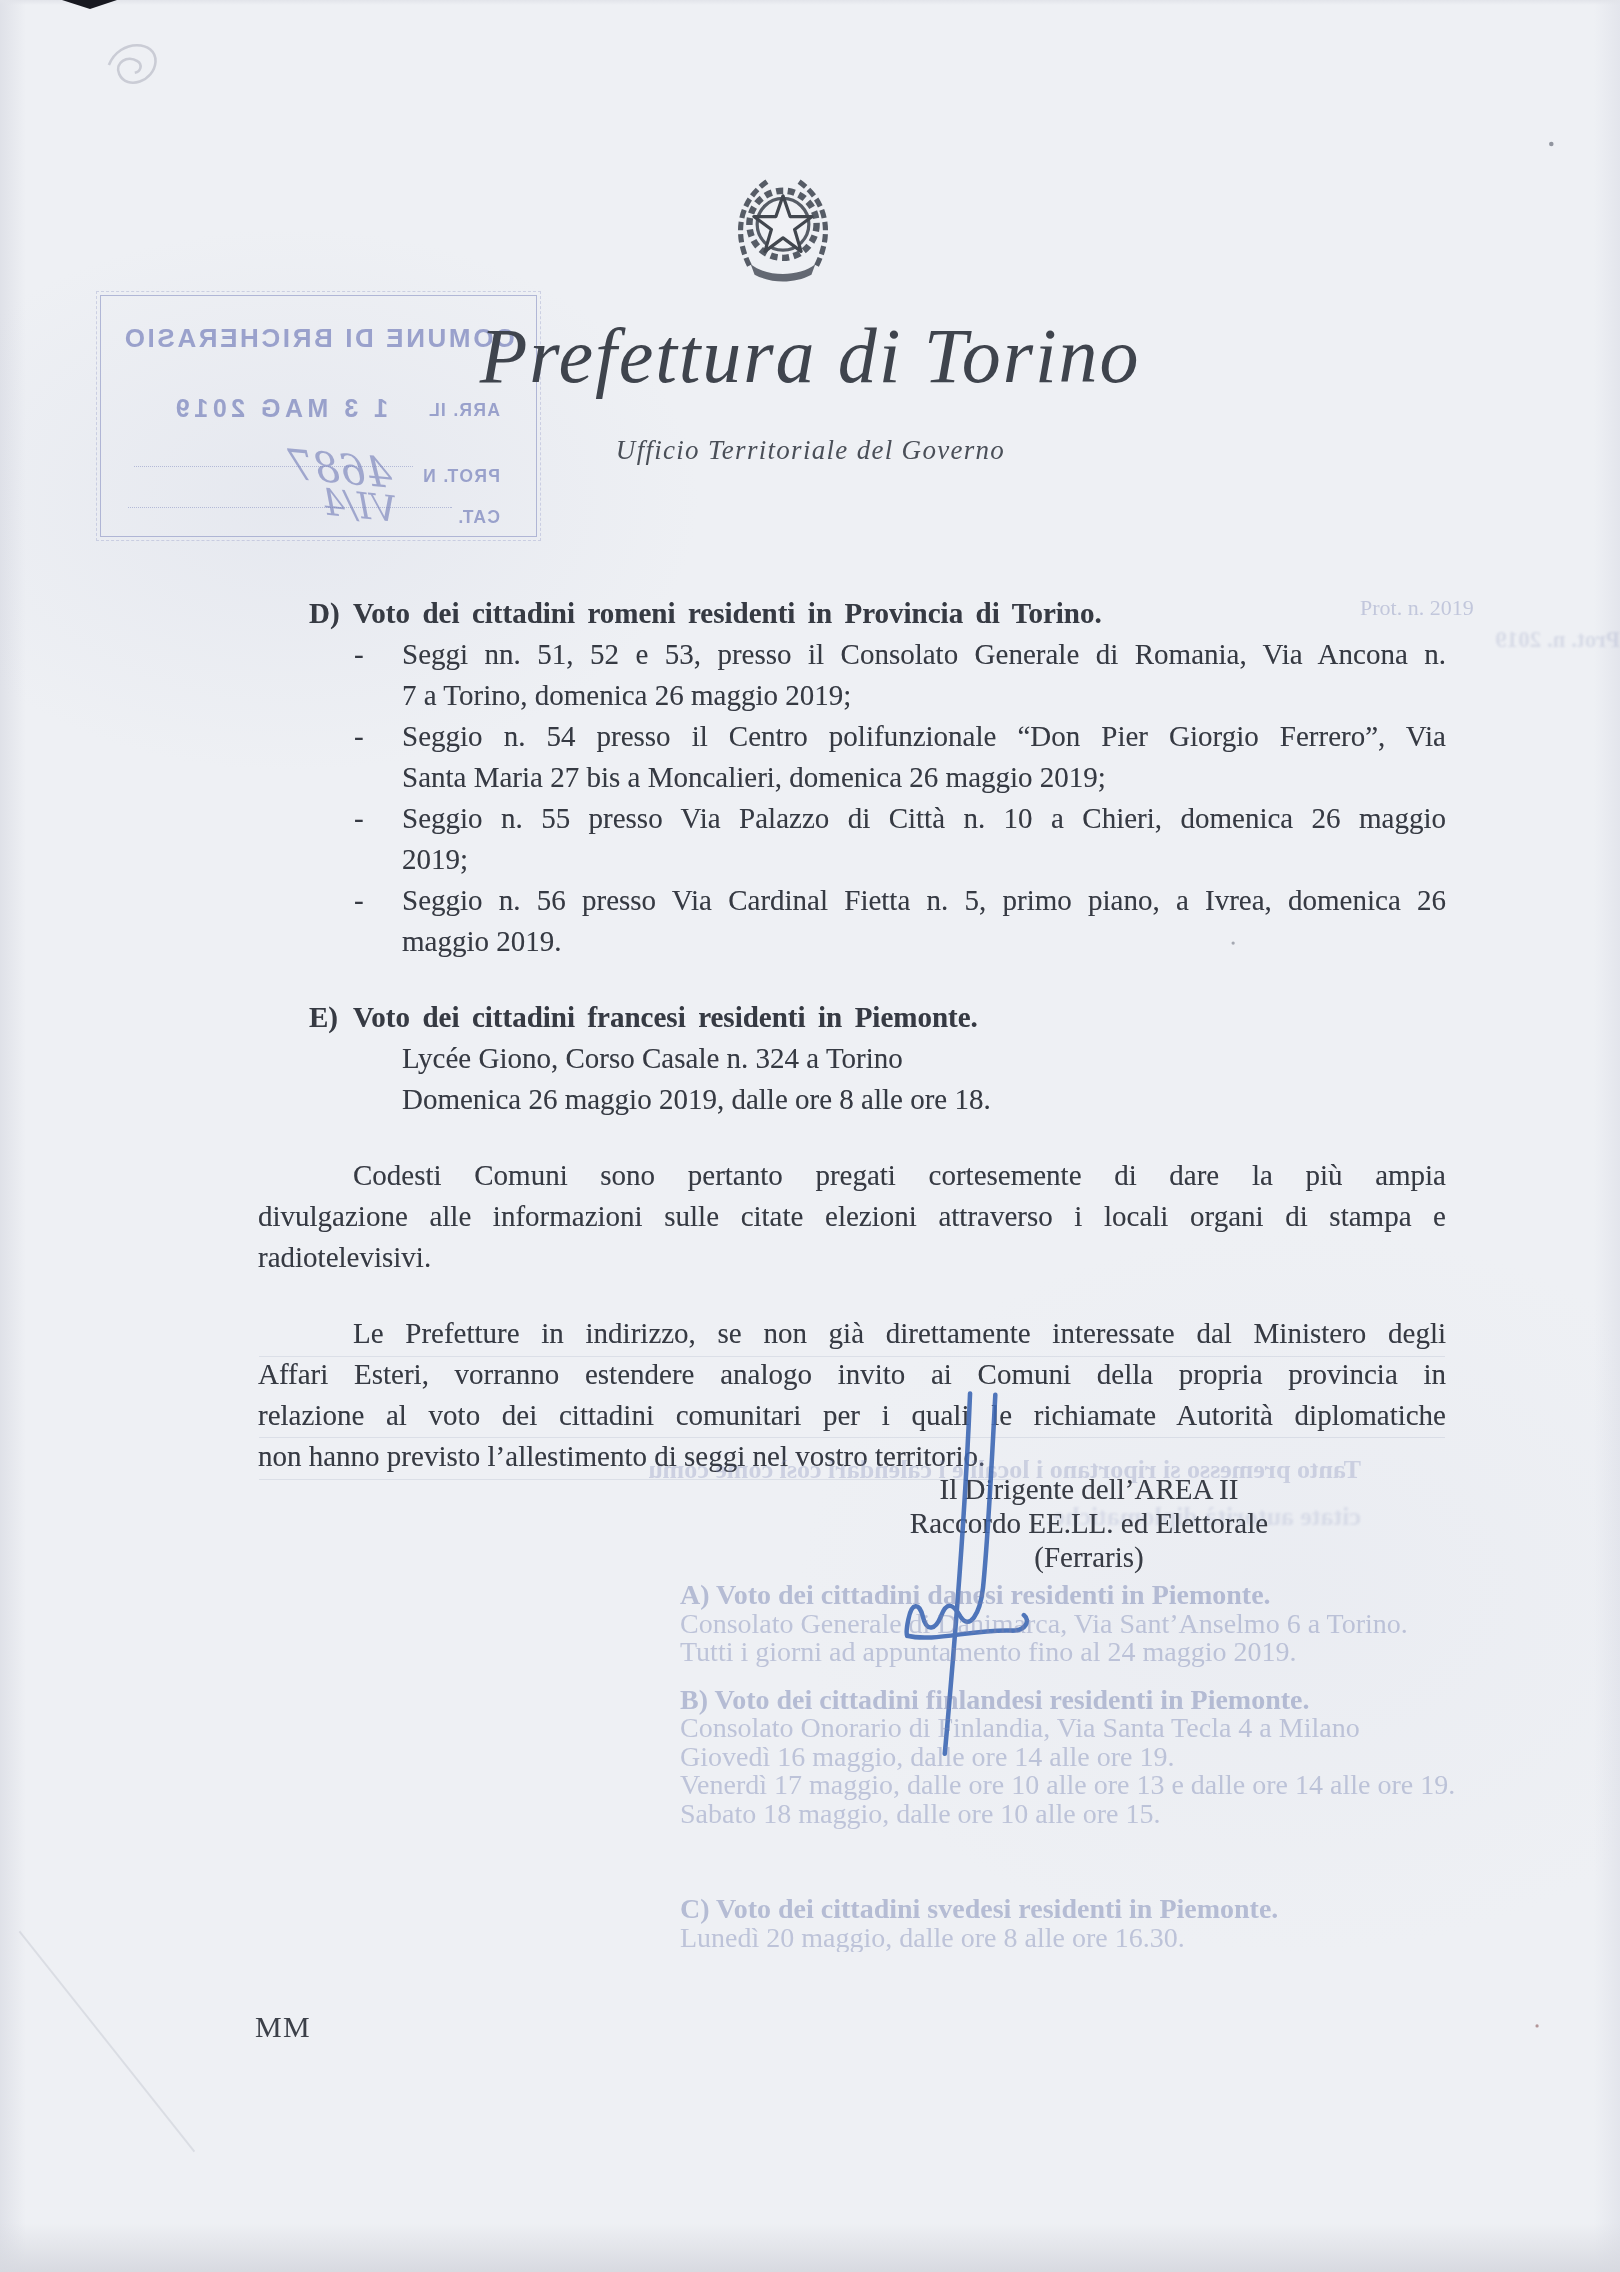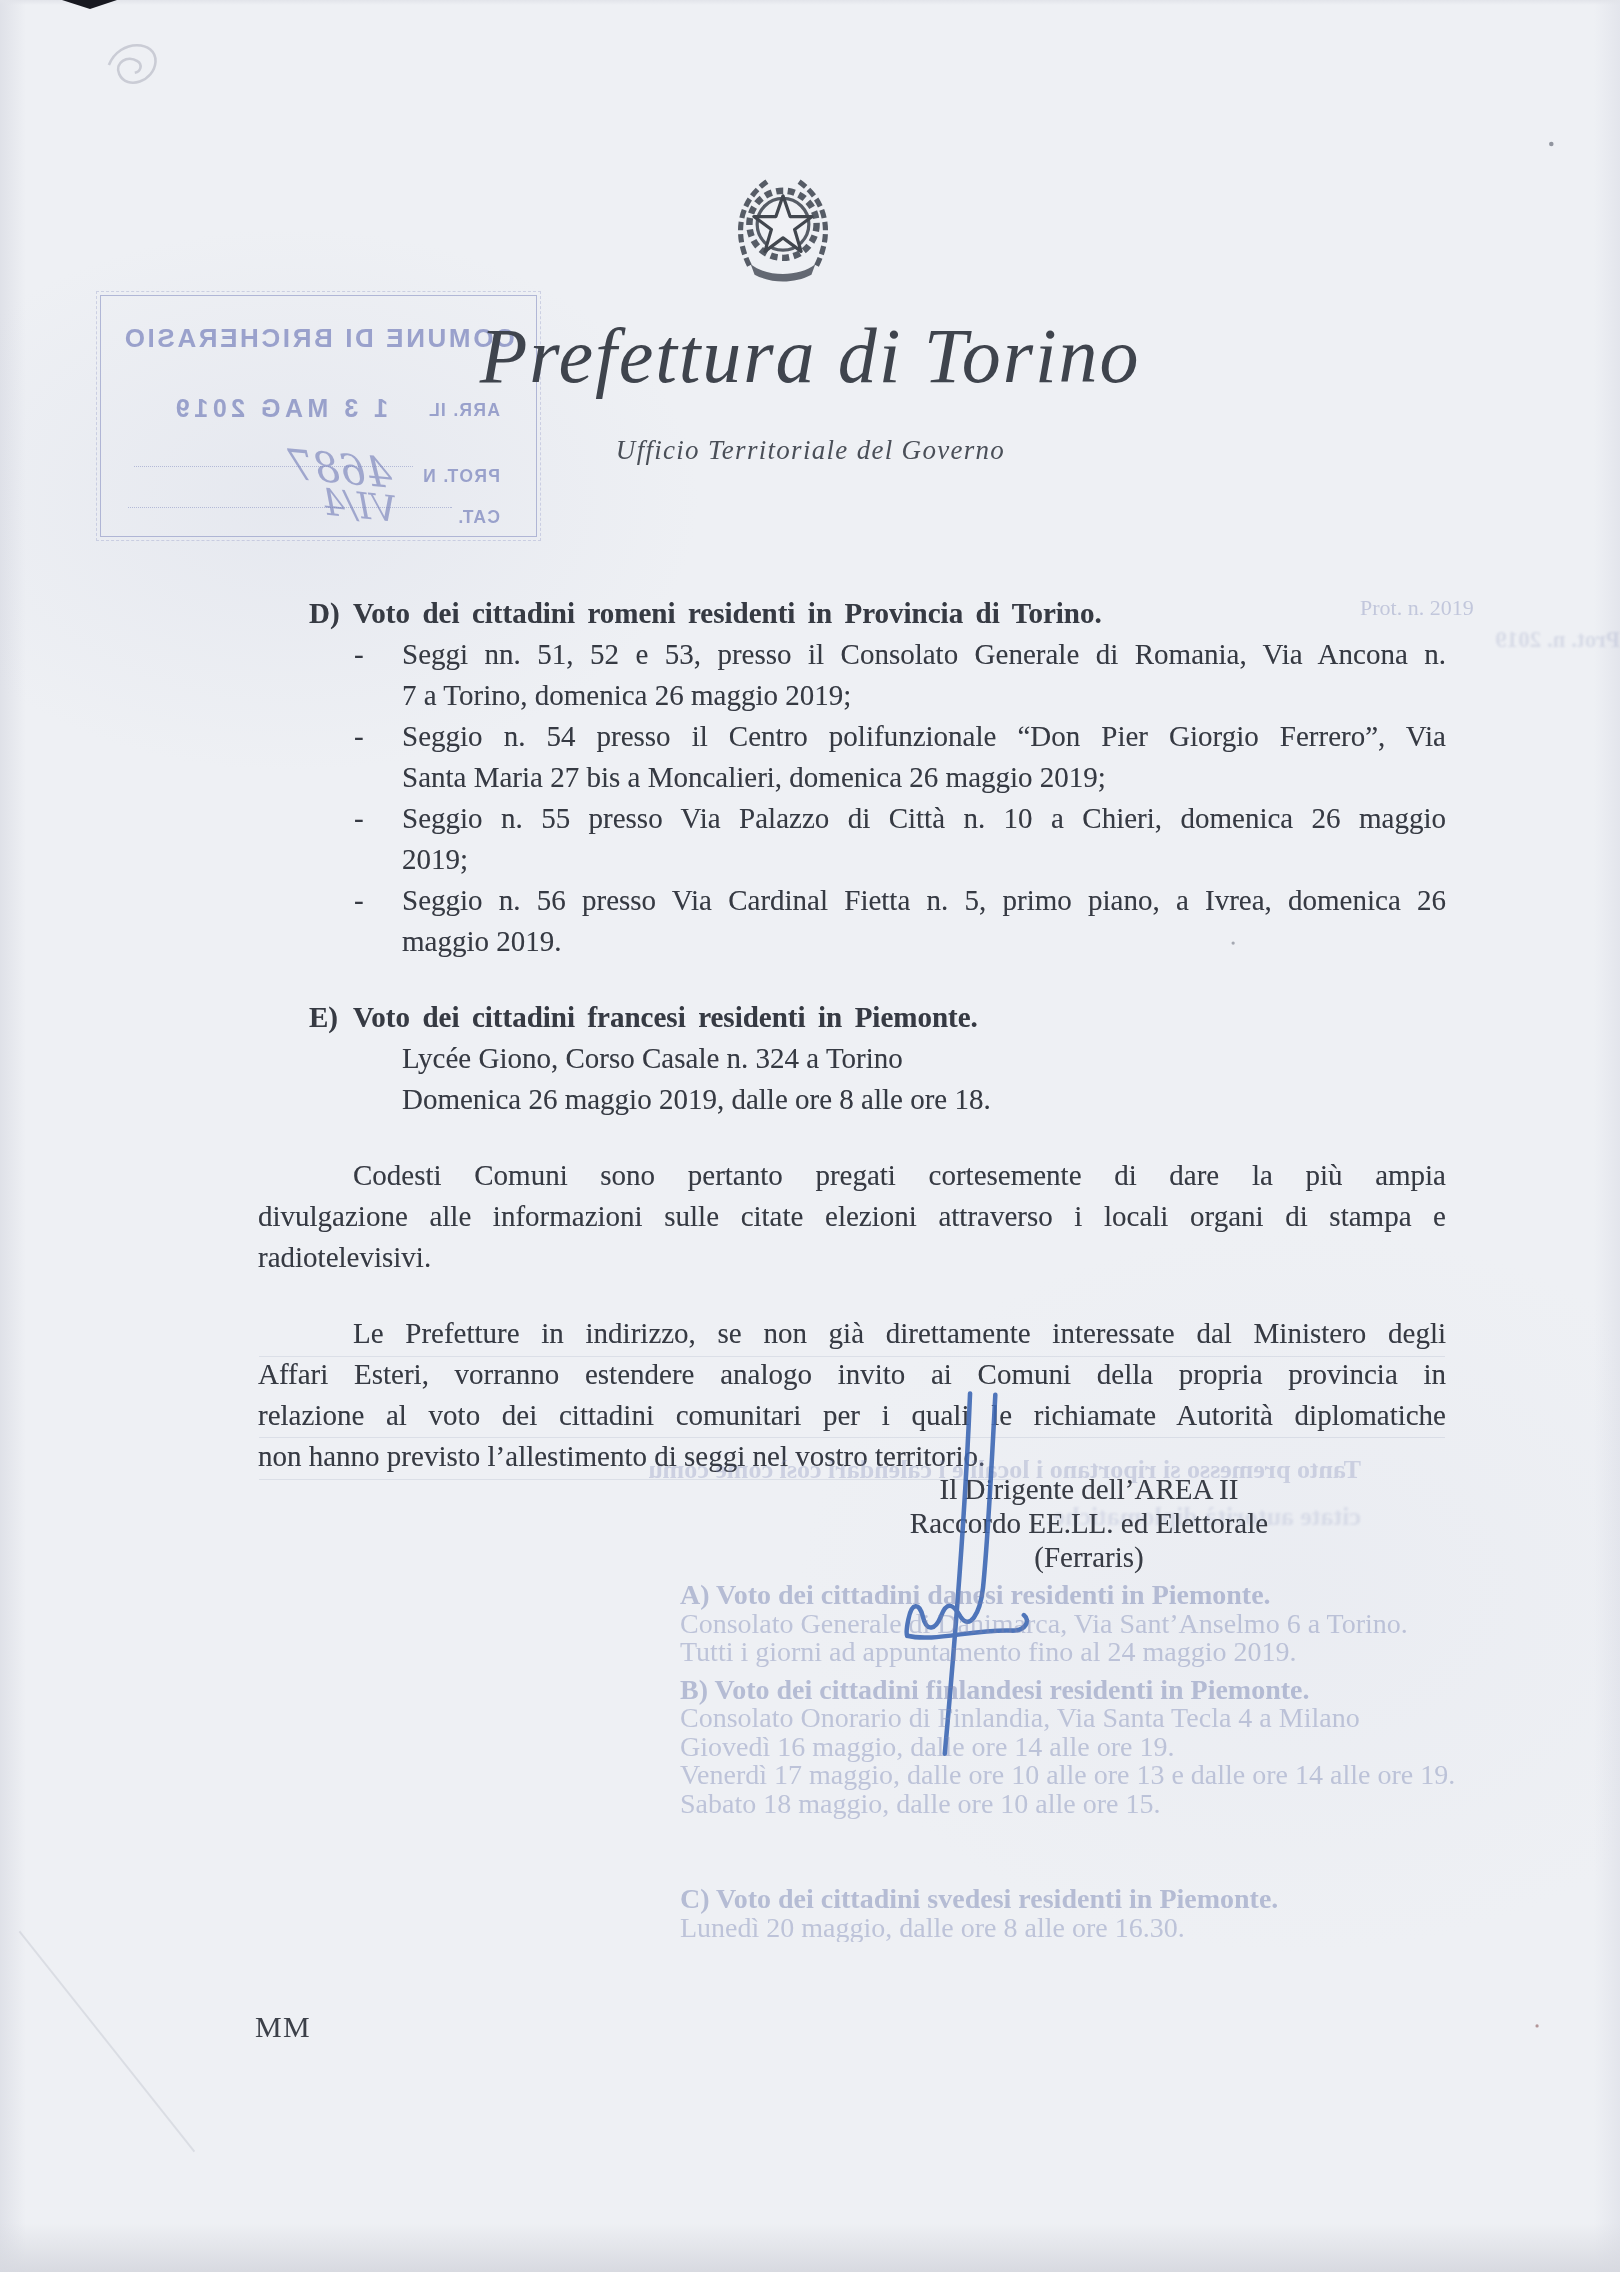--- a/index.html
+++ b/index.html
@@ -56,21 +56,21 @@
   
   .ghost{color:rgba(122,134,178,.42);filter:blur(0.4px);}
   #ghost-prot{left:1360px;top:595px;font-size:22px;white-space:nowrap;color:rgba(150,158,195,.50);filter:blur(0.6px);}
   .mir{transform:scaleX(-1);overflow:hidden;white-space:nowrap;font-weight:bold;}
   #ghost-mir-1{left:648px;top:1455px;width:713px;font-size:26px;color:rgba(125,136,182,.30);filter:blur(0.7px);}
   #ghost-mir-2{left:940px;top:1502px;width:421px;font-size:26px;color:rgba(125,136,182,.18);filter:blur(0.8px);}
   #ghost-mir-3{left:1387px;top:627px;width:233px;font-size:23px;color:rgba(125,136,182,.20);filter:blur(1px);}
   #ghost-abc{left:680px;top:1581px;width:940px;overflow:hidden;}
   #ghost-abc .ln{font-size:28px;line-height:28.5px;min-height:28.5px;white-space:nowrap;text-shadow:none;}
   .gt{font-weight:bold;color:rgba(114,127,175,.46);}
-  .gB{margin-top:9px;}
+  .gB{margin-top:19px;}
   .gC{margin-top:67px;}
   
   .crease{background:rgba(95,105,145,.13);height:1.3px;}
 </style>
 </head>
 <body>
 
 <div id="page">
 
   <div class="abs" id="edge-top"></div>

